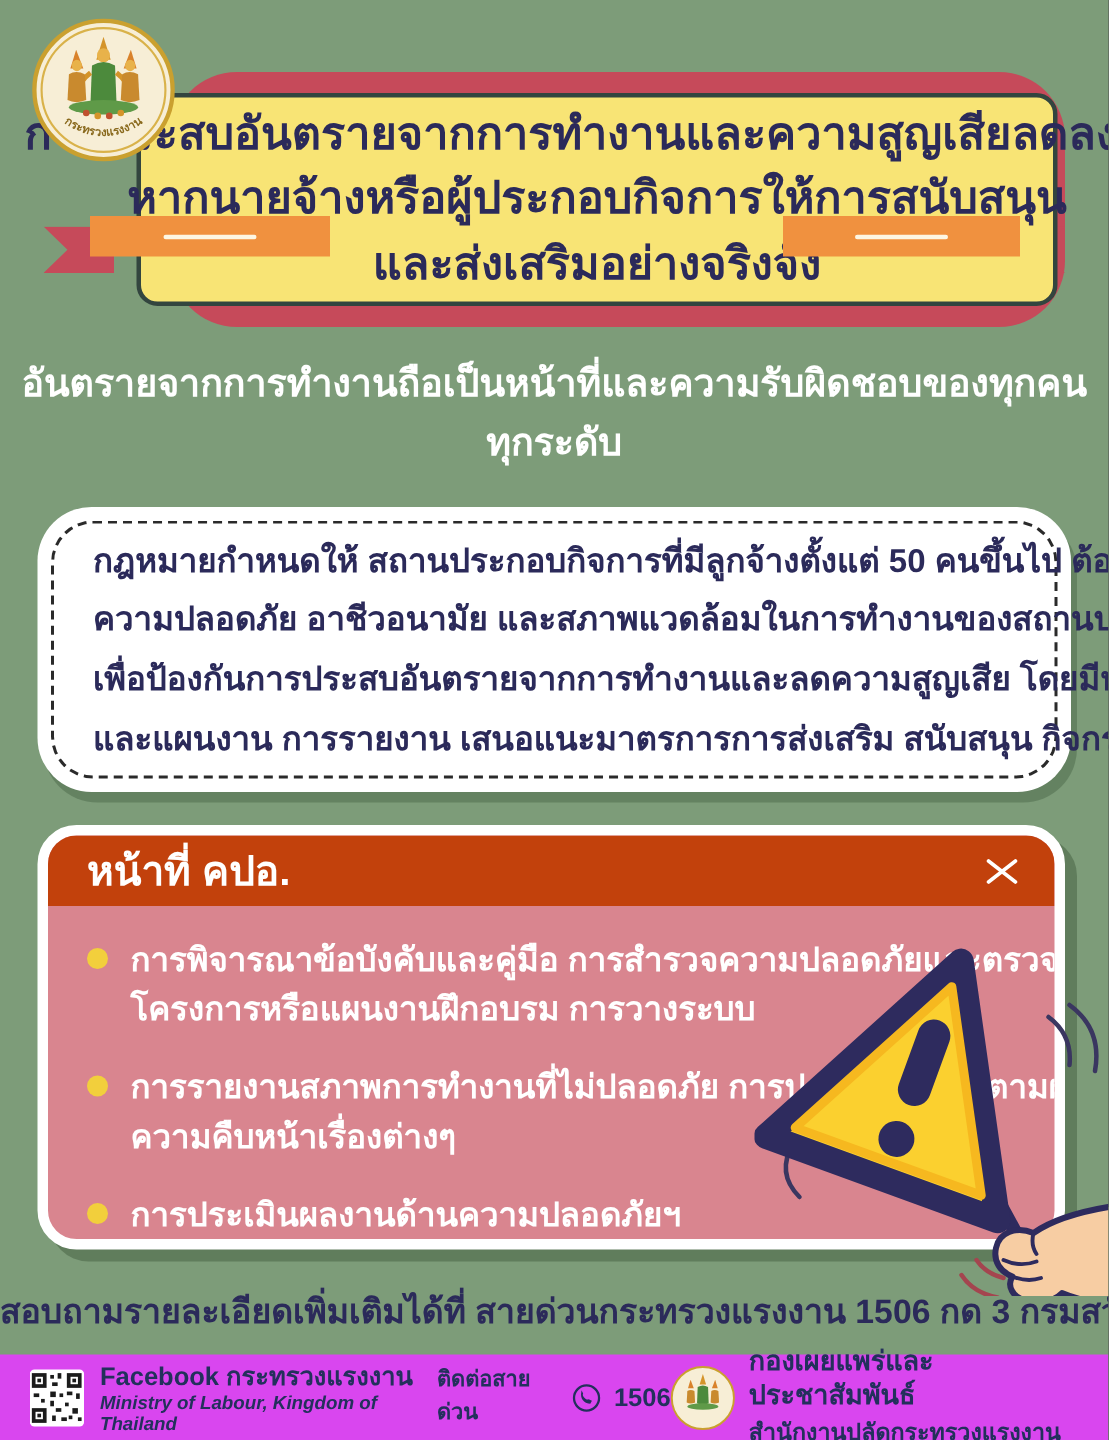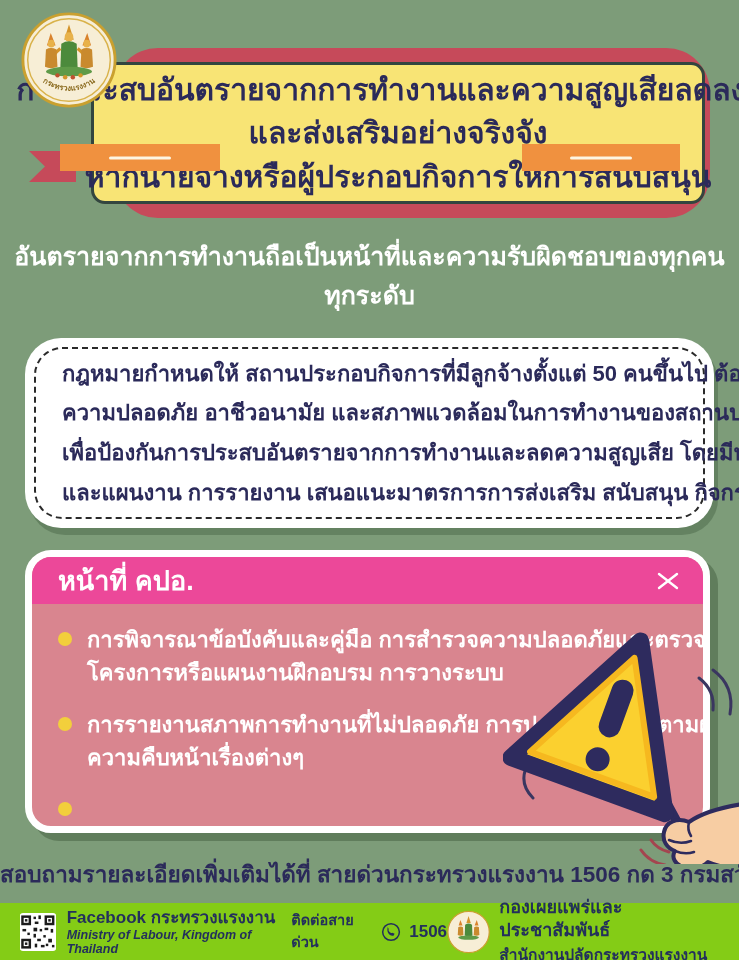--- a/index.html
+++ b/index.html
@@ -35,38 +35,38 @@
     background:#ffffff;border-radius:36px;box-shadow:4px 7px 0 rgba(80,110,78,.55);
     box-sizing:border-box;padding:9px;}
   .law-inner{box-sizing:border-box;height:100%;border:2px dashed #2a2a2a;
     border-radius:28px;display:flex;flex-direction:column;justify-content:center;
     padding:0 26px;font-size:22px;font-weight:bold;color:#2b2a5a;line-height:1.8;}
   .law-inner span{display:block;white-space:nowrap;}
   
   .duty-card{position:absolute;left:25px;top:550px;width:685px;height:283px;
     box-sizing:border-box;background:#d9858f;border:7px solid #ffffff;border-radius:26px;
     box-shadow:8px 8px 0 rgba(72,100,70,.55);z-index:2;overflow:hidden;}
-  .duty-header{position:relative;height:47px;background:#ec4899;
+  .duty-header{position:relative;height:47px;background:#c2410c;
     display:flex;align-items:center;padding:0 26px;border-radius:14px 14px 0 0;}
   .duty-header .duty-title{color:#fff;font-size:27px;font-weight:bold;}
   .close-btn{position:absolute;right:22px;top:11px;width:26px;height:26px;cursor:pointer;}
   .duty-body{padding:19px 10px 0 26px;}
   .bullet-item{display:flex;align-items:flex-start;gap:15px;margin-bottom:19px;}
   .bullet-dot{flex:0 0 auto;width:14px;height:14px;border-radius:50%;
     background:#f2cf3c;margin-top:9px;}
   .bullet-text{color:#ffffff;font-weight:bold;font-size:22px;line-height:1.5;}
   .bullet-text span{display:block;white-space:nowrap;}
   
   .warning-wrap{position:absolute;right:-4px;top:612px;width:240px;height:252px;
     z-index:5;pointer-events:none;}
   
   .hotline{position:absolute;left:0;top:856px;width:100%;text-align:center;
     color:#2b2a5a;font-weight:bold;font-size:22.5px;white-space:nowrap;}
   
-  .footer{position:absolute;left:0;bottom:0;width:100%;height:57px;background:#84cc16;
+  .footer{position:absolute;left:0;bottom:0;width:100%;height:57px;background:#d946ef;
     display:flex;align-items:center;box-sizing:border-box;padding:0 20px;justify-content:space-between;}
   .f-left{display:flex;align-items:center;gap:11px;}
   .qr{width:38px;height:38px;background:#fff;border-radius:3px;}
   .fb-title{font-size:17px;font-weight:bold;color:#23305c;line-height:1.25;}
   .fb-sub{font-size:12.5px;font-weight:bold;color:#23305c;font-style:italic;}
   .f-mid{text-align:left;color:#23305c;font-weight:bold;font-size:14.5px;line-height:1.5;}
   .f-mid .hot-row{display:flex;align-items:center;gap:8px;}
   .hot-num{font-size:17px;}
   .f-right{display:flex;align-items:center;gap:9px;}
   .f-right .seal-sm{width:46px;height:46px;}
@@ -106,22 +106,22 @@
     <text font-size="8" fill="#8a6a1e" text-anchor="middle" font-weight="bold">
       <textPath href="#arcText" startOffset="50%">กระทรวงแรงงาน</textPath>
     </text>
   </svg>
 
   <div class="banner-red"></div>
   <div class="ribbon-tail left"></div>
   <div class="ribbon-tail right"></div>
   <div class="title-box">
     <span class="t-line">การประสบอันตรายจากการทำงานและความสูญเสียลดลงได้</span>
+    <span class="t-line">หากนายจ้างหรือผู้ประกอบกิจการให้การสนับสนุน</span>
     <span class="t-line">และส่งเสริมอย่างจริงจัง</span>
-    <span class="t-line">หากนายจ้างหรือผู้ประกอบกิจการให้การสนับสนุน</span>
   </div>
   <div class="ribbon-band left"></div>
   <div class="ribbon-band right"></div>
 
   <div class="intro">
     <span>อันตรายจากการทำงานถือเป็นหน้าที่และความรับผิดชอบของทุกคน ทุกระดับ</span>
   </div>
 
   <div class="law-box">
     <div class="law-inner">
@@ -150,20 +150,23 @@
       </div>
       <div class="bullet-item">
         <span class="bullet-dot"></span>
         <span class="bullet-text">
           <span>การรายงานสภาพการทำงานที่ไม่ปลอดภัย การประชุมและติดตามผล</span>
           <span>ความคืบหน้าเรื่องต่างๆ</span>
         </span>
       </div>
       <div class="bullet-item">
         <span class="bullet-dot"></span>
+        <span class="bullet-text">
+          <span>การประเมินผลงานด้านความปลอดภัยฯ</span>
+        </span>
       </div>
     </div>
   </div>
 
   <svg class="warning-wrap" viewBox="0 0 240 252">
 
     <g stroke="#3a3660" stroke-width="3" fill="none" stroke-linecap="round">
       <path d="M26 150 q -12 20 4 36"></path>
       <path d="M196 66 q 16 12 14 32"></path>
       <path d="M210 58 q 22 16 17 44"></path>

